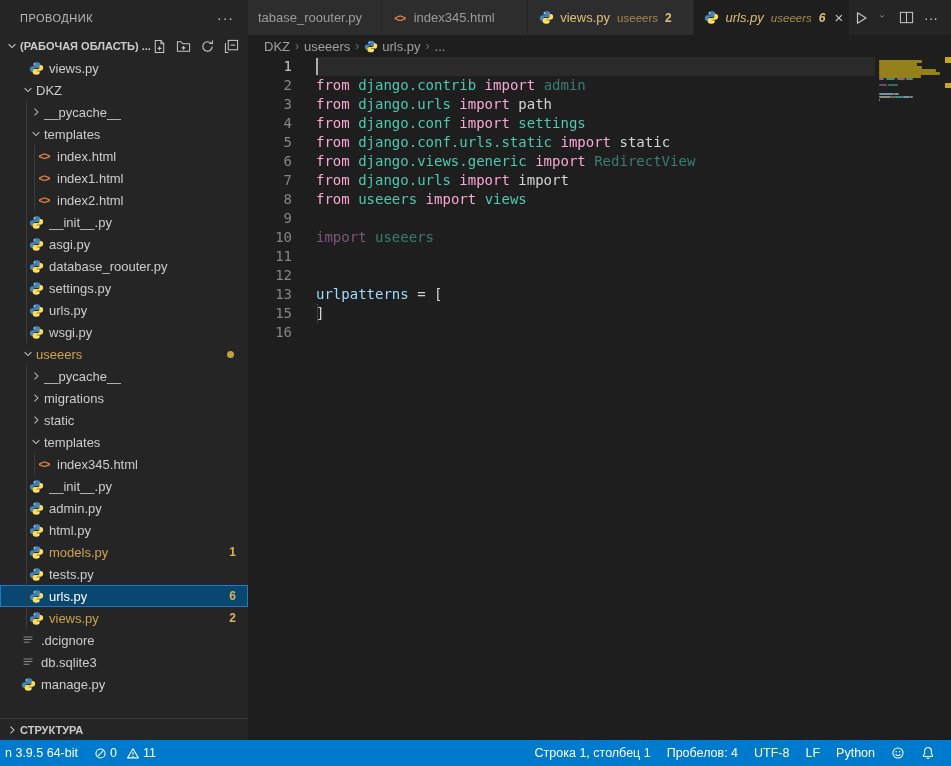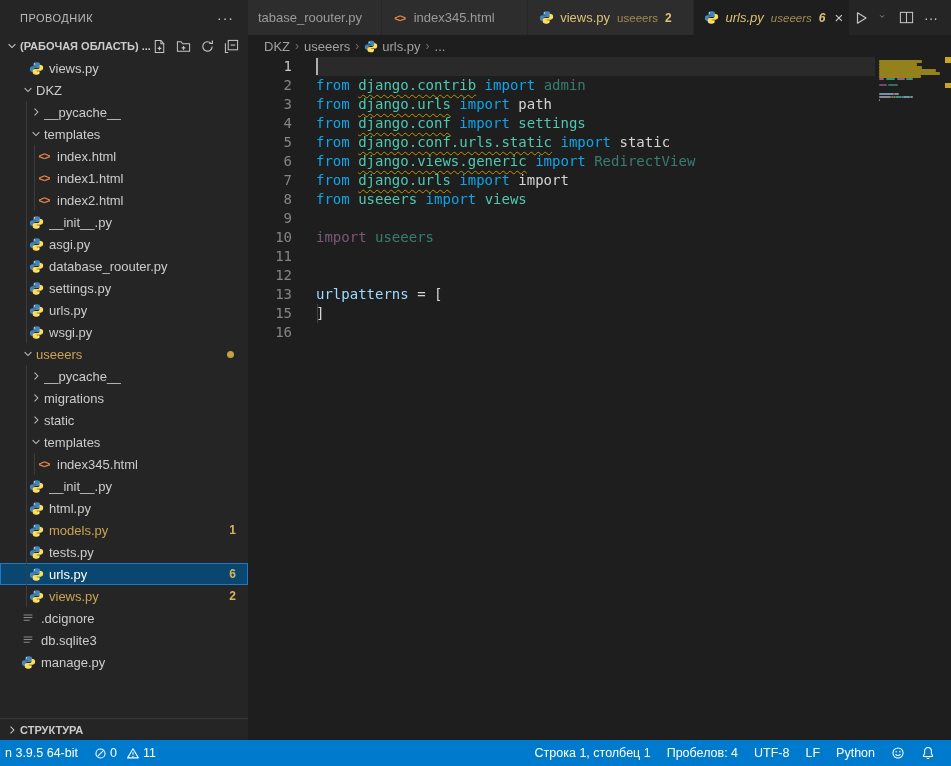--- a/index.html
+++ b/index.html
@@ -55,28 +55,28 @@
   .bc-sep { margin:0 5px; color:#6f6f6f; font-size:12px; }
   .bc-icon { width:14px; height:14px; margin-right:4px; display:flex; align-items:center; }
   
   .editor { position:absolute; left:0; right:0; top:57px; bottom:0; overflow:hidden; background:#1e1e1e; }
   .line-highlight { position:absolute; left:68px; right:76px; top:0; height:19px; background:#2a2a2b; }
   .cursor { position:absolute; left:68px; top:1px; width:1.5px; height:17px; background:#aeafad; }
   .crow { position:relative; height:19px; line-height:19px; font-family:"DejaVu Sans Mono", monospace; font-size:14px; white-space:pre; }
   .crow .ln { position:absolute; left:0; top:0; width:44px; text-align:right; color:#858585; }
   .crow .ln.active { color:#c6c6c6; }
   .crow .ctext { position:absolute; left:68px; top:0; }
-  .tk-kw  { color:#0ea5e9; }
+  .tk-kw  { color:#f9a8d4; }
   .tk-kwf { color:#c586c0; opacity:.55; }
   .tk-mod { color:#4ec9b0; }
   .tk-modf{ color:#4ec9b0; opacity:.55; }
   .tk-pl  { color:#d4d4d4; }
   .tk-str { color:#ce9178; }
   .tk-var { color:#9cdcfe; }
-  .u-warn { text-decoration:underline; text-decoration-style:wavy; text-decoration-color:#bb9500;
+  .u-warn { text-decoration-style:wavy; text-decoration-color:#bb9500;
             text-decoration-thickness:1px; text-underline-offset:3.5px; }
   .indent-guide { position:absolute; width:1px; background:#404040; left:68.5px; }
   
   .minimap { position:absolute; top:0; right:6px; width:70px; bottom:0; }
   .mm-bar { position:absolute; height:2px; border-radius:1px; }
   .ruler { position:absolute; top:0; right:0; width:6px; bottom:0; }
   .ruler-mark { position:absolute; right:0; width:6px; background:#caa61f; }
   
   .statusbar { position:absolute; left:0; right:0; bottom:0; height:26px; background:#007acc; color:#ffffff;
     display:flex; align-items:center; font-size:12.5px; }
@@ -335,20 +335,32 @@
         <div class="trow" style="padding-left: 28px;">
           <span class="guide" style="left: 26px;"></span>
           <span class="ficon">
             <svg xmlns="http://www.w3.org/2000/svg" width="15" height="15" viewBox="0 0 16 16">
               <path fill="#4584b6" d="M7.6 1.4c-1.9 0-3 .8-3 2.3v1.5h3.2v.5H3.4C2 5.7.9 6.8.9 8.7c0 1.9 1 3 2.5 3h1.3V9.6c0-1.2 1-2.2 2.3-2.2h3c1.1 0 2-.9 2-2V3.7c0-1.4-1.5-2.3-3.1-2.3H7.6z"></path>
        <path fill="#ffde57" d="M8.4 14.6c1.9 0 3-.8 3-2.3v-1.5H8.2v-.5h4.4c1.4 0 2.5-1.1 2.5-3 0-1.9-1-3-2.5-3h-1.3v2.1c0 1.2-1 2.2-2.3 2.2H6c-1.1 0-2 .9-2 2v1.7c0 1.4 1.5 2.3 3.1 2.3h1.3z"></path>
        <circle cx="6" cy="3.1" r=".6" fill="#ffffff"></circle>
               <circle cx="10" cy="12.9" r=".6" fill="#ffffff"></circle>
             </svg>
           </span>
+          <span class="tlabel">admin.py</span>
+        </div>
+        <div class="trow" style="padding-left: 28px;">
+          <span class="guide" style="left: 26px;"></span>
+          <span class="ficon">
+            <svg xmlns="http://www.w3.org/2000/svg" width="15" height="15" viewBox="0 0 16 16">
+              <path fill="#4584b6" d="M7.6 1.4c-1.9 0-3 .8-3 2.3v1.5h3.2v.5H3.4C2 5.7.9 6.8.9 8.7c0 1.9 1 3 2.5 3h1.3V9.6c0-1.2 1-2.2 2.3-2.2h3c1.1 0 2-.9 2-2V3.7c0-1.4-1.5-2.3-3.1-2.3H7.6z"></path>
+       <path fill="#ffde57" d="M8.4 14.6c1.9 0 3-.8 3-2.3v-1.5H8.2v-.5h4.4c1.4 0 2.5-1.1 2.5-3 0-1.9-1-3-2.5-3h-1.3v2.1c0 1.2-1 2.2-2.3 2.2H6c-1.1 0-2 .9-2 2v1.7c0 1.4 1.5 2.3 3.1 2.3h1.3z"></path>
+       <circle cx="6" cy="3.1" r=".6" fill="#ffffff"></circle>
+              <circle cx="10" cy="12.9" r=".6" fill="#ffffff"></circle>
+            </svg>
+          </span>
           <span class="tlabel">html.py</span>
         </div>
         <div class="trow warn" style="padding-left: 28px;">
           <span class="guide" style="left: 26px;"></span>
           <span class="ficon">
             <svg xmlns="http://www.w3.org/2000/svg" width="15" height="15" viewBox="0 0 16 16">
               <path fill="#4584b6" d="M7.6 1.4c-1.9 0-3 .8-3 2.3v1.5h3.2v.5H3.4C2 5.7.9 6.8.9 8.7c0 1.9 1 3 2.5 3h1.3V9.6c0-1.2 1-2.2 2.3-2.2h3c1.1 0 2-.9 2-2V3.7c0-1.4-1.5-2.3-3.1-2.3H7.6z"></path>
        <path fill="#ffde57" d="M8.4 14.6c1.9 0 3-.8 3-2.3v-1.5H8.2v-.5h4.4c1.4 0 2.5-1.1 2.5-3 0-1.9-1-3-2.5-3h-1.3v2.1c0 1.2-1 2.2-2.3 2.2H6c-1.1 0-2 .9-2 2v1.7c0 1.4 1.5 2.3 3.1 2.3h1.3z"></path>
        <circle cx="6" cy="3.1" r=".6" fill="#ffffff"></circle>
               <circle cx="10" cy="12.9" r=".6" fill="#ffffff"></circle>

